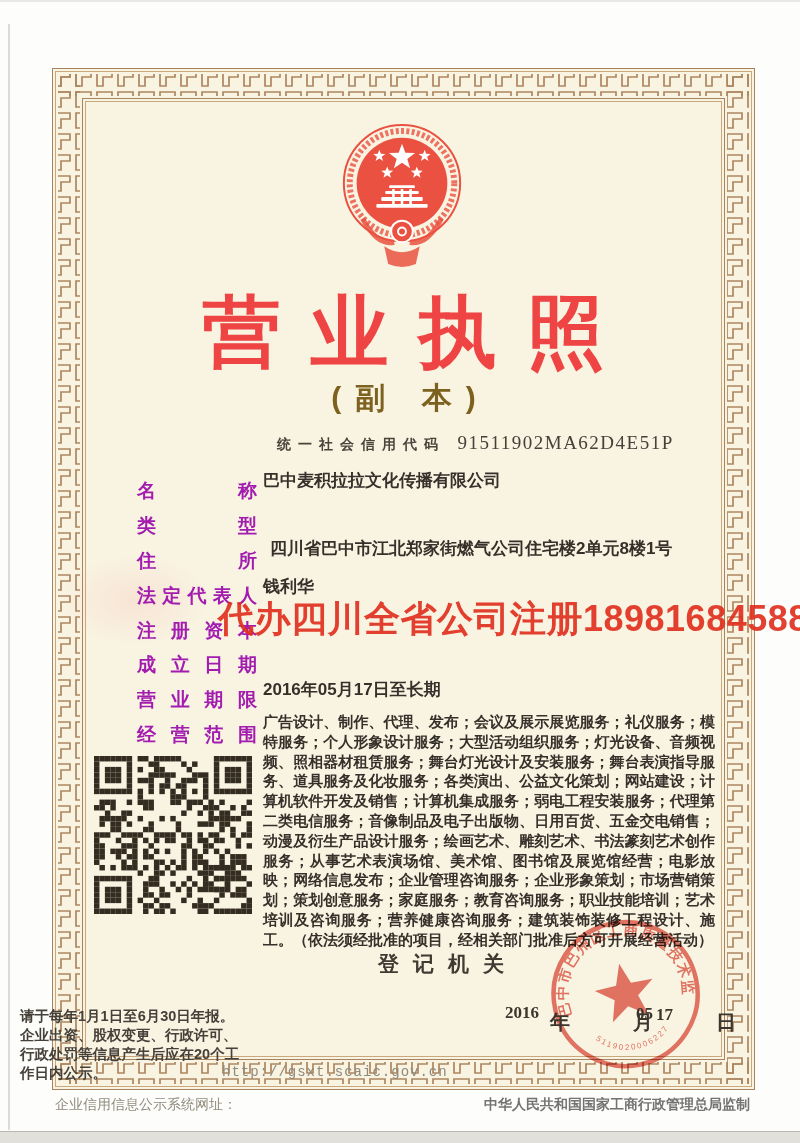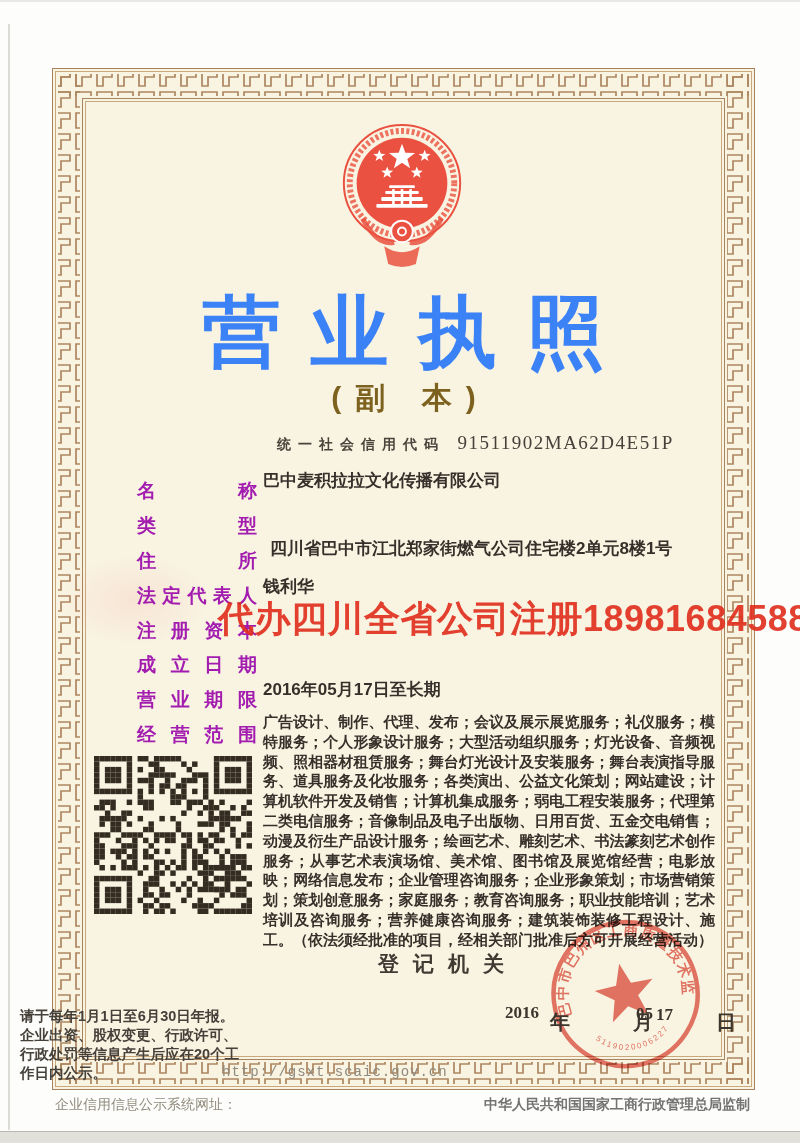--- a/index.html
+++ b/index.html
@@ -9,21 +9,21 @@
     font-family:"Liberation Sans",sans-serif;
     color:#3a362e;
   }
   .scan-edge-left{position:absolute;left:8px;top:24px;width:2px;height:1106px;background:#dddbd6;}
   .scan-edge-top{position:absolute;left:0;top:0;width:100%;height:2px;background:#e8e8e4;}
   .scan-strip-bottom{position:absolute;left:0;top:1131px;width:100%;height:12px;background:#e2e0db;border-top:1px solid #bab7b0;}
   .frame-wrap{position:absolute;left:52px;top:68px;z-index:1;}
   .emblem{position:absolute;left:333px;top:120px;z-index:10;}
   .title{
     position:absolute;left:52px;top:281px;width:703px;text-align:center;
-    font-size:78px;font-weight:bold;color:#3b82f6;letter-spacing:30px;text-indent:30px;
+    font-size:78px;font-weight:bold;color:#ef4444;letter-spacing:30px;text-indent:30px;
     z-index:10;white-space:nowrap;
   }
   .subtitle{
     position:absolute;left:52px;top:378px;width:703px;text-align:center;
     font-size:30px;font-weight:bold;color:#7d611e;letter-spacing:14px;text-indent:14px;z-index:10;
   }
   .code-line{position:absolute;left:277px;top:432px;z-index:10;white-space:nowrap;}
   .code-label{font-size:14px;font-weight:bold;color:#4a453c;letter-spacing:7px;}
   .code-value{font-family:"Liberation Serif",serif;font-size:19px;color:#45413a;letter-spacing:1.5px;margin-left:8px;}
   .field-label{

